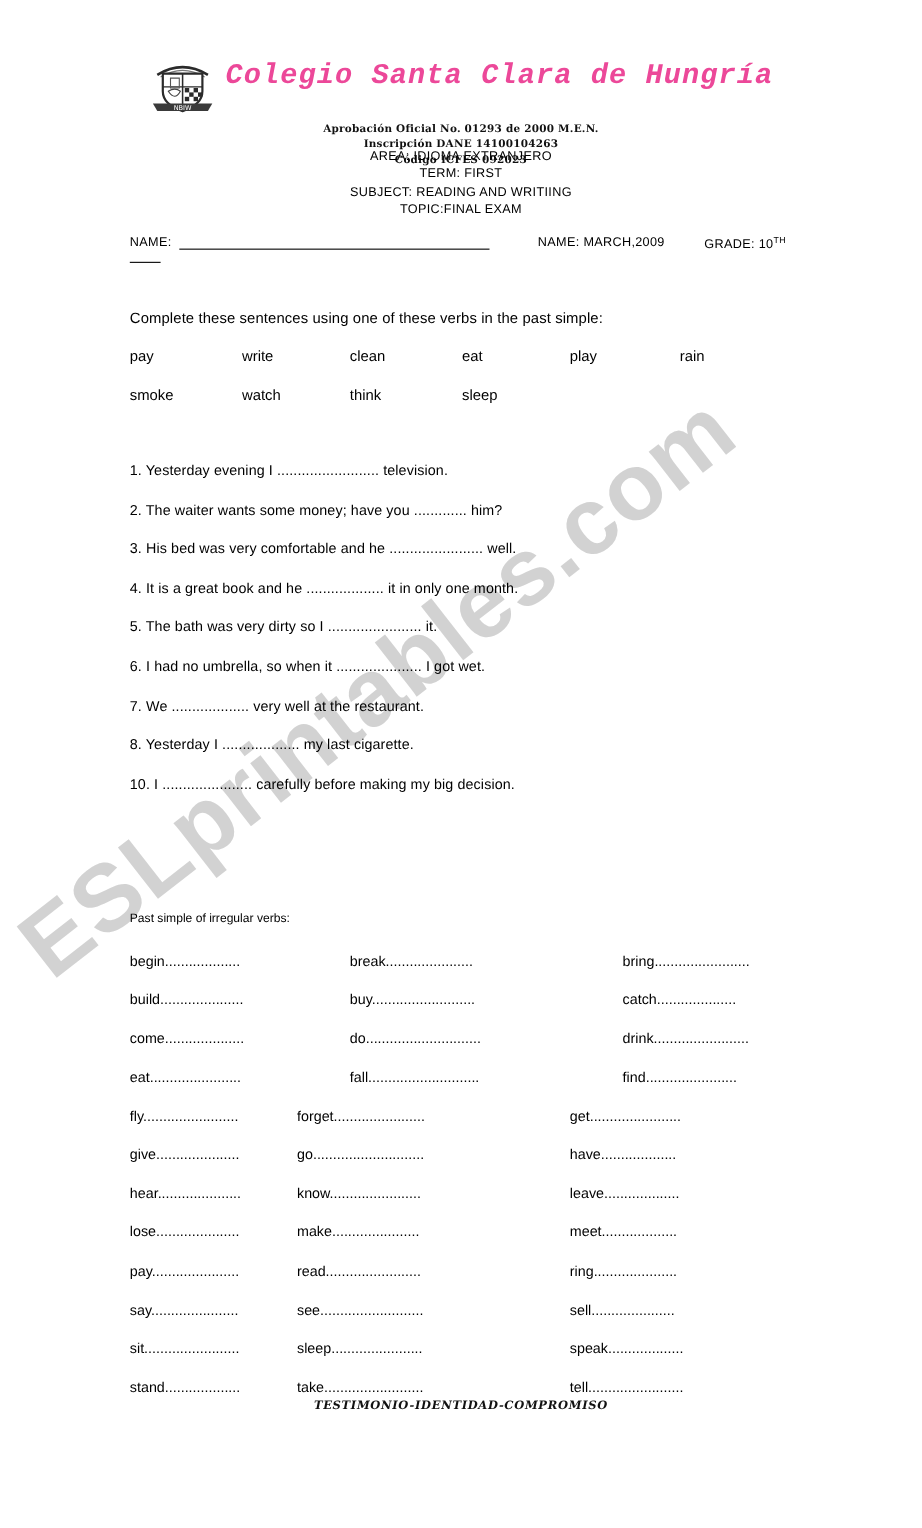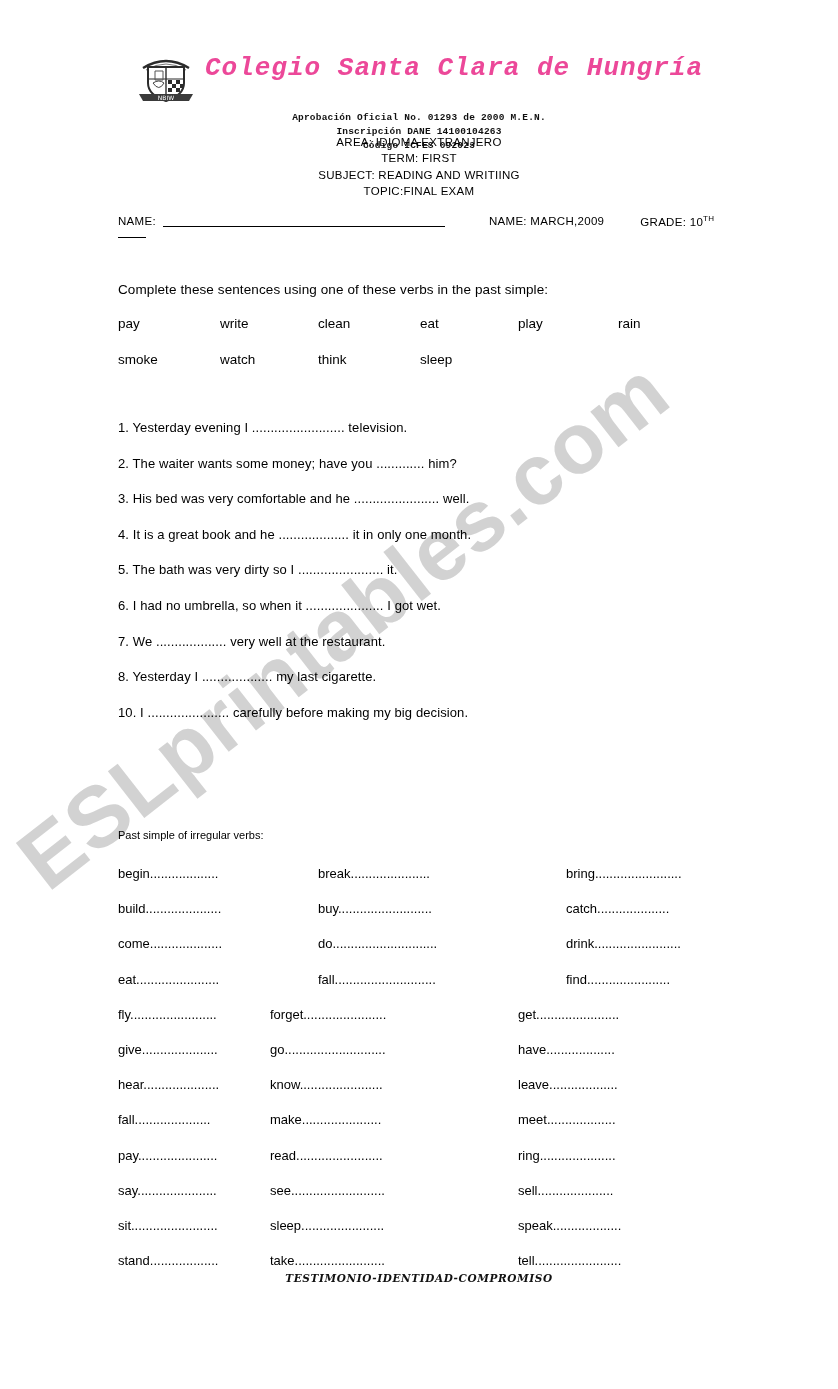--- a/index.html
+++ b/index.html
@@ -86,21 +86,21 @@
   }
   .approval {
     margin-top: 1px;
     font-family: "DejaVu Serif", serif;
     font-weight: 700;
     font-size: 9.5px;
     line-height: 1.45;
     color: #111111;
     letter-spacing: 0.2px;
   }
-  .approval div { white-space: nowrap; font-family: Liberation Mono, monospace; }
+  .approval div { white-space: nowrap; }
 
   
   .exam-meta {
     position: absolute;
     left: 0;
     top: 134px;
     width: 838px;
     text-align: center;
     font-size: 11.5px;
     line-height: 1.42;
@@ -345,21 +345,21 @@
         <span class="tcell" style="left:0px">give.....................</span>
         <span class="tcell" style="left:152px">go............................</span>
         <span class="tcell" style="left:400px">have...................</span>
       </div>
       <div class="trow">
         <span class="tcell" style="left:0px">hear.....................</span>
         <span class="tcell" style="left:152px">know.......................</span>
         <span class="tcell" style="left:400px">leave...................</span>
       </div>
       <div class="trow">
-        <span class="tcell" style="left:0px">fall.....................</span>
+        <span class="tcell" style="left:0px">lose.....................</span>
         <span class="tcell" style="left:152px">make......................</span>
         <span class="tcell" style="left:400px">meet...................</span>
       </div>
       <div class="trow">
         <span class="tcell" style="left:0px">pay......................</span>
         <span class="tcell" style="left:152px">read........................</span>
         <span class="tcell" style="left:400px">ring.....................</span>
       </div>
       <div class="trow">
         <span class="tcell" style="left:0px">say......................</span>

